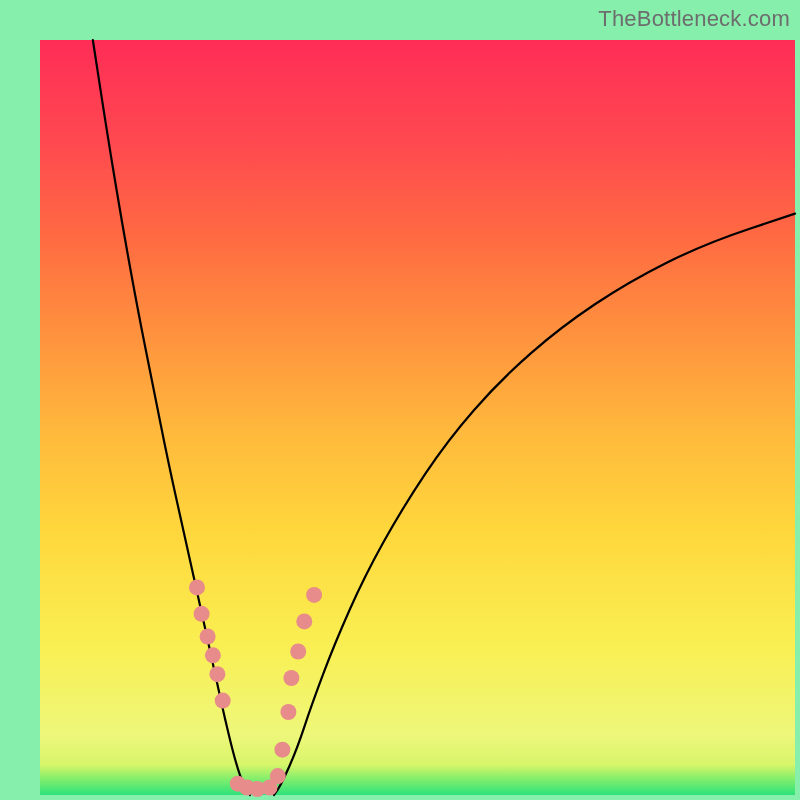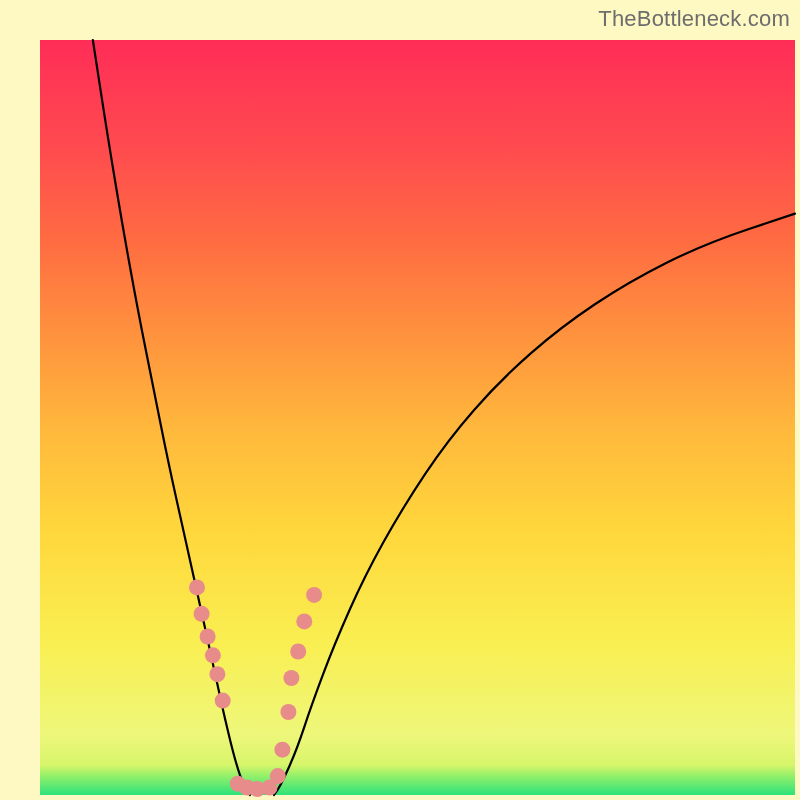--- a/index.html
+++ b/index.html
@@ -8,21 +8,21 @@
     width: 800px;
     height: 800px;
     overflow: hidden;
     background: #000;
     font-family: Arial, Helvetica, sans-serif;
   }
   .frame {
     position: relative;
     width: 800px;
     height: 800px;
-    background: #fef9c3;
+    background: #86efac;
   }
   .plot-area {
     position: absolute;
     left: 40px;
     top: 40px;
     width: 755px;
     height: 755px;
     background: linear-gradient(to top,
       #2de27a 0%,
       #92f06a 2.5%,

